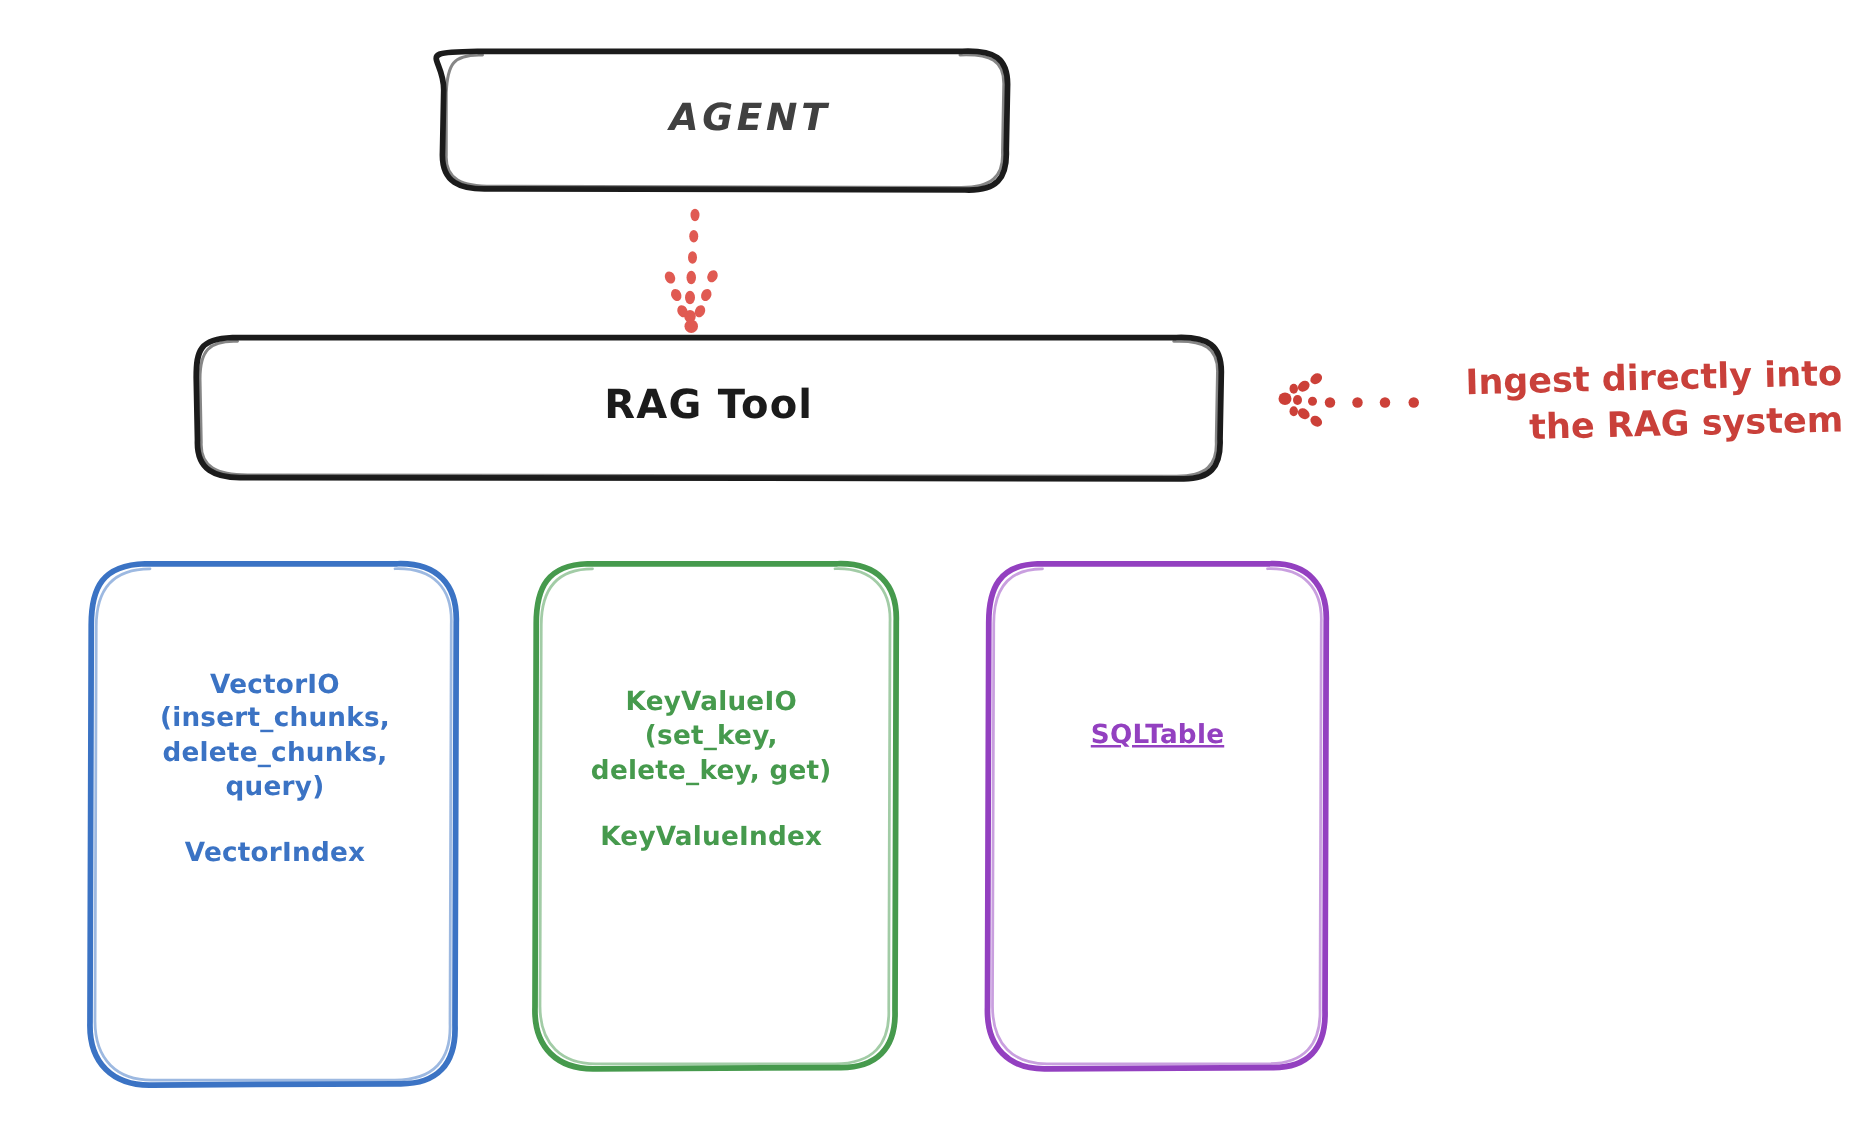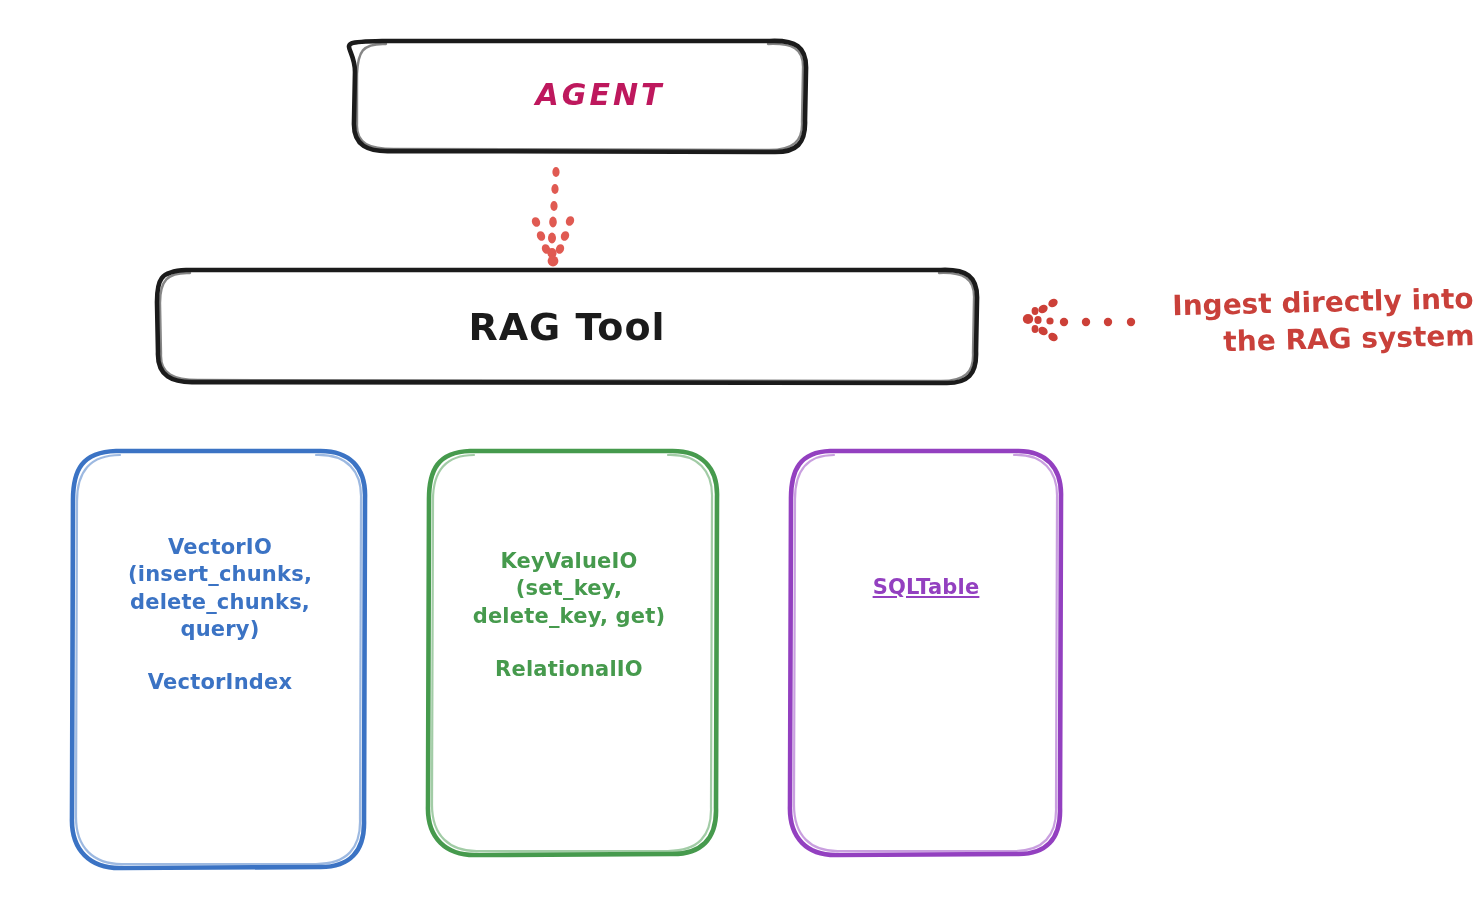--- a/index.html
+++ b/index.html
@@ -30,27 +30,27 @@
   }
   
   #agent-label {
     left: 354px;
     top: 78px;
     width: 492px;
     font-size: 30px;
     font-style: italic;
     font-weight: 700;
     letter-spacing: 3px;
-    color: #be185d;
+    color: #404040;
   }
   #ragtool-label {
     left: 157px;
     top: 306px;
     width: 820px;
-    font-size: 38px;
+    font-size: 32px;
     font-weight: 600;
     letter-spacing: 1px;
     color: #1b1b1b;
   }
   .io-label {
     position: absolute;
     text-align: center;
     line-height: 1.30;
     font-size: 21px;
     font-weight: 600;
@@ -245,21 +245,21 @@
 query)</span>
   <span class="gap"></span>
   <span style="display:block;">VectorIndex</span>
 </div>
 
 <div class="io-label" id="kv-label">
   <span style="white-space:pre-line;display:block;">KeyValueIO
 (set_key,
 delete_key, get)</span>
   <span class="gap"></span>
-  <span style="display:block;">RelationalIO</span>
+  <span style="display:block;">KeyValueIndex</span>
 </div>
 
 <div class="io-label" id="rel-label">
   <span class="gap"></span>
   <span style="display:block;text-decoration:underline;">SQLTable</span>
 </div>
 
 <div id="annotation">Ingest directly into
 the RAG system</div>
 

